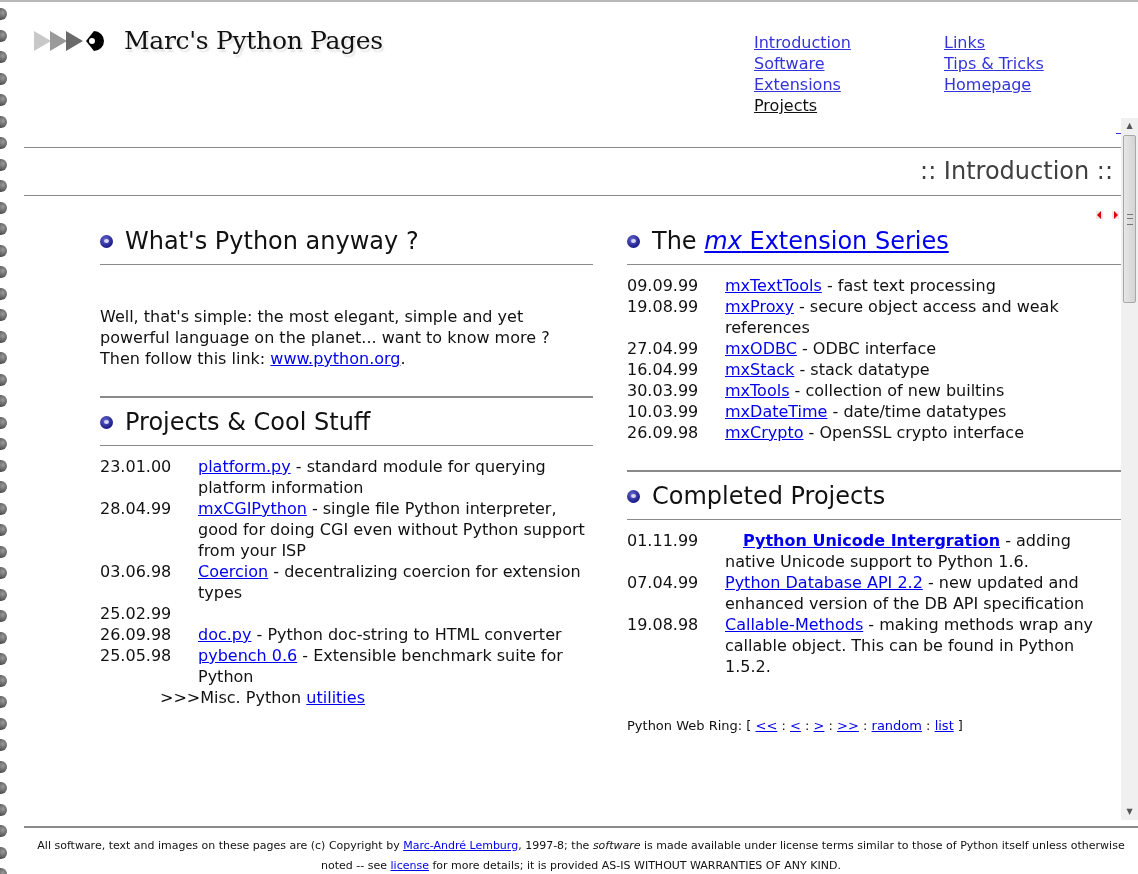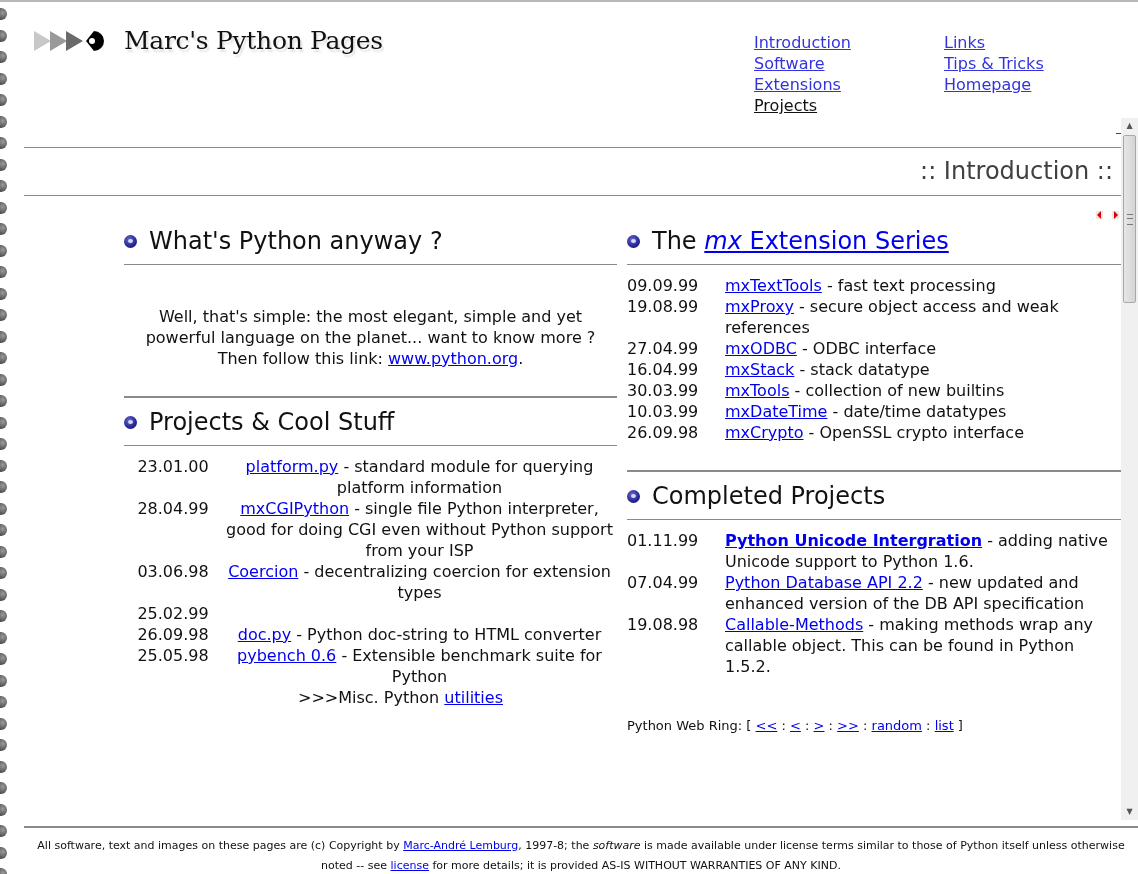--- a/index.html
+++ b/index.html
@@ -37,21 +37,21 @@
   .scrollbar .up, .scrollbar .down { position: absolute; left: 0; width: 17px; height: 16px; color: #555; font-size: 8px; text-align: center; line-height: 16px; }
   .scrollbar .up { top: 0; }
   .scrollbar .down { bottom: 0; }
   .scrollbar .thumb { position: absolute; left: 2px; top: 17px; width: 13px; height: 168px;
     background: linear-gradient(to right, #e6e6e6, #d4d4d4); border: 1px solid #a8a8a8; border-radius: 2px; box-sizing: border-box; }
   .scrollbar .grip { position: absolute; left: 3px; top: 78px; width: 6px; height: 9px;
     border-top: 1px solid #777; border-bottom: 1px solid #777; }
   .scrollbar .grip::after { content: ""; position: absolute; left: 0; top: 3px; width: 6px; height: 1px; background: #777; }
 
   .col { position: absolute; font-size: 16px; line-height: 21px; }
-  .col.left { left: 124px; top: 224px; width: 493px; text-align: center; }
+  .col.left { left: 100px; top: 224px; width: 493px; }
   .col.right { left: 627px; top: 224px; width: 494px; }
 
   .heading { display: flex; align-items: center; font-size: 24px; height: 34px; }
   .globe { width: 13px; height: 13px; border-radius: 50%; margin-right: 12px; position: relative;
     background: radial-gradient(circle at 40% 35%, #6666cc, #1a1a8a 70%); }
   .globe::after { content: ""; position: absolute; left: 4px; top: 4px; width: 5px; height: 4px; border-radius: 50%; background: #d8d8f4; }
   .heading-rule { height: 1px; background: #8a8a8a; margin-top: 6px; }
 
   .para { margin-top: 41px; }
   .entries { margin-top: 10px; }
@@ -252,21 +252,21 @@
 
   <div class="heading-rule" style="margin-top:27px; height:2px;"></div>
   <div class="heading" style="margin-top:7px;">
     <span class="globe"></span>
     <span>Completed Projects</span>
   </div>
   <div class="heading-rule"></div>
   <div class="entries">
     <div class="entry">
       <span class="date">01.11.99</span>
-      <span class="desc"><a style="font-weight:bold;">Python Unicode Intergration</a><span> - adding native Unicode support to Python 1.6.</span></span>
+      <span class="desc"><a style="font-weight:bold;margin-left:18px;">Python Unicode Intergration</a><span> - adding native Unicode support to Python 1.6.</span></span>
     </div>
     <div class="entry">
       <span class="date">07.04.99</span>
       <span class="desc"><a>Python Database API 2.2</a><span> - new updated and enhanced version of the DB API specification</span></span>
     </div>
     <div class="entry">
       <span class="date">19.08.98</span>
       <span class="desc"><a>Callable-Methods</a><span> - making methods wrap any callable object. This can be found in Python 1.5.2.</span></span>
     </div>
   </div>

